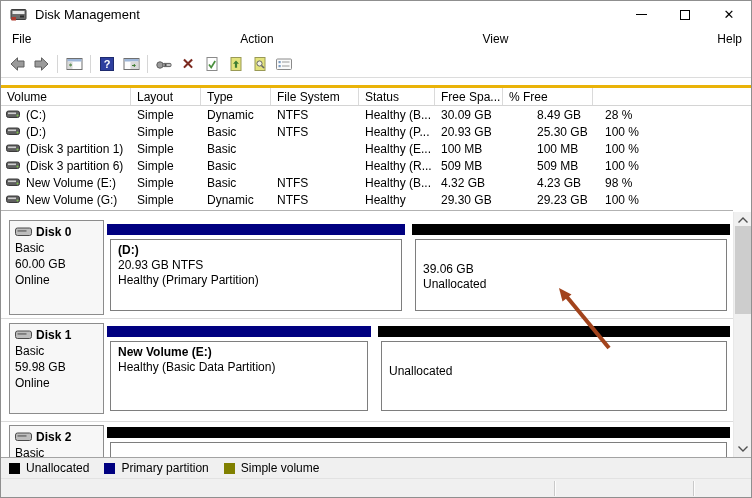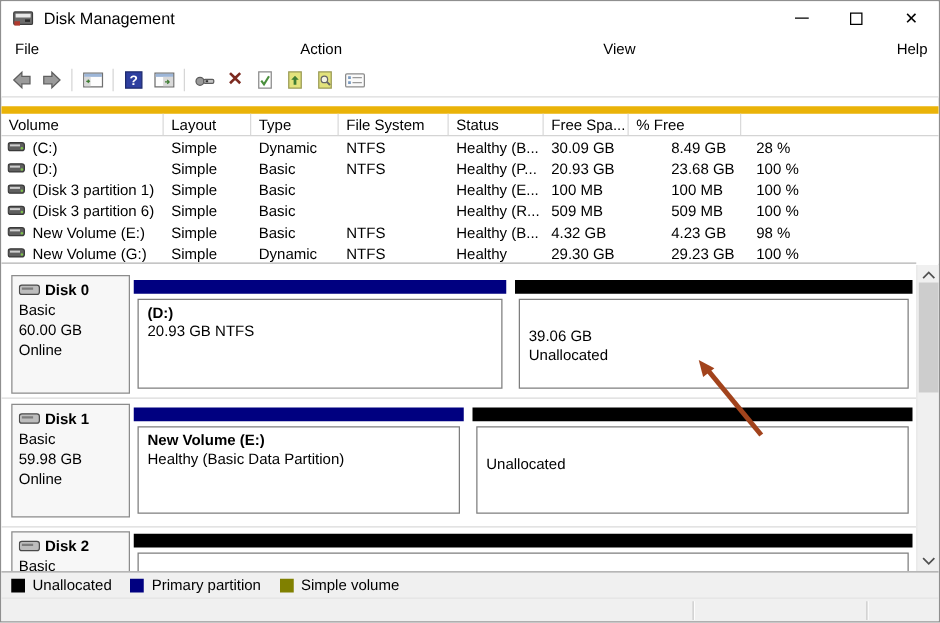--- a/index.html
+++ b/index.html
@@ -21,21 +21,21 @@
   .menubar { height:22px; display:flex; align-items:center; padding-left:2px; background:#fff;justify-content:space-between; }
   .menu-item { padding:3px 9px; }
 
   
   .toolbar { height:28px; display:flex; align-items:center; padding-left:4px; border-bottom:1px solid #dcdcdc; background:#fff; }
   .tb-btn { width:24px; height:23px; display:flex; align-items:center; justify-content:center; }
   .tb-sep { width:1px; height:18px; background:#d6d6d6; margin:0 4px; }
   .x-glyph { color:#7c2a20; font-weight:bold; font-size:15px; line-height:15px; }
 
   
-  .volume-pane { position:absolute; top:84px; left:0; width:750px; border-top:6px solid #eab308; background:#fff; }
+  .volume-pane { position:absolute; top:84px; left:0; width:750px; border-top:3px solid #eab308; background:#fff; }
   .vheader { display:flex; height:18px; border-bottom:1px solid #d4d4d4; }
   .hcell { border-right:1px solid #dadada; padding:2px 0 0 6px; overflow:hidden; white-space:nowrap; }
   .c0{width:130px;} .c1{width:70px;} .c2{width:70px;} .c3{width:88px;} .c4{width:76px;} .c5{width:96px;} .c6{width:68px;} .c7{width:90px;} .cf{flex:1; border-right:none;}
   .vrow { display:flex; height:17px; align-items:center; }
   .rcell { padding-left:6px; overflow:hidden; white-space:nowrap; }
   .rcell.c0 { padding-left:5px; display:flex; align-items:center; }
   .vol-ico { margin-right:6px; flex:0 0 auto; }
 
   
   .graph-pane { position:absolute; top:209px; left:0; width:732px; height:247px; border-top:1px solid #b2b2b2; background:#fff; overflow:hidden; }
@@ -208,21 +208,21 @@
             <rect x="2" y="2.5" width="8" height="1.6" fill="#cfcfcf"></rect>
             <circle cx="11.5" cy="5.5" r="1" fill="#7dc24b"></circle>
           </svg>
           <span>(D:)</span>
         </div>
       <div class="rcell c1">Simple</div>
       <div class="rcell c2">Basic</div>
       <div class="rcell c3">NTFS</div>
       <div class="rcell c4">Healthy (P...</div>
       <div class="rcell c5">20.93 GB</div>
-      <div class="rcell c6">23.68 GB</div>
+      <div class="rcell c6">25.30 GB</div>
       <div class="rcell c7">100 %</div>
     </div>
     <div class="vrow">
       <div class="rcell c0">
           <svg class="vol-ico" width="14" height="9" viewBox="0 0 14 9">
             <rect x="0.5" y="1" width="13" height="6.5" rx="2" fill="#5f5f5f" stroke="#3a3a3a"></rect>
             <rect x="2" y="2.5" width="8" height="1.6" fill="#cfcfcf"></rect>
             <circle cx="11.5" cy="5.5" r="1" fill="#7dc24b"></circle>
           </svg>
           <span>(Disk 3 partition 1)</span>
@@ -300,20 +300,21 @@
         </div>
       <div>Basic</div>
       <div>60.00 GB</div>
       <div>Online</div>
     </div>
     <div class="part" style="left:106px; top:13px; width:298px; height:87px;">
       <div class="band" style="background: rgb(0, 0, 128);"></div>
       <div class="pbox">
         <div class="ptitle">(D:)</div>
         <div>20.93 GB NTFS</div>
+        <div>Healthy (Primary Partition)</div>
       </div>
     </div>
     <div class="part" style="left:411px; top:13px; width:318px; height:87px;">
       <div class="band" style="background: rgb(0, 0, 0);"></div>
       <div class="pbox unalloc">
         <div>39.06 GB</div>
         <div>Unallocated</div>
       </div>
     </div>
 

